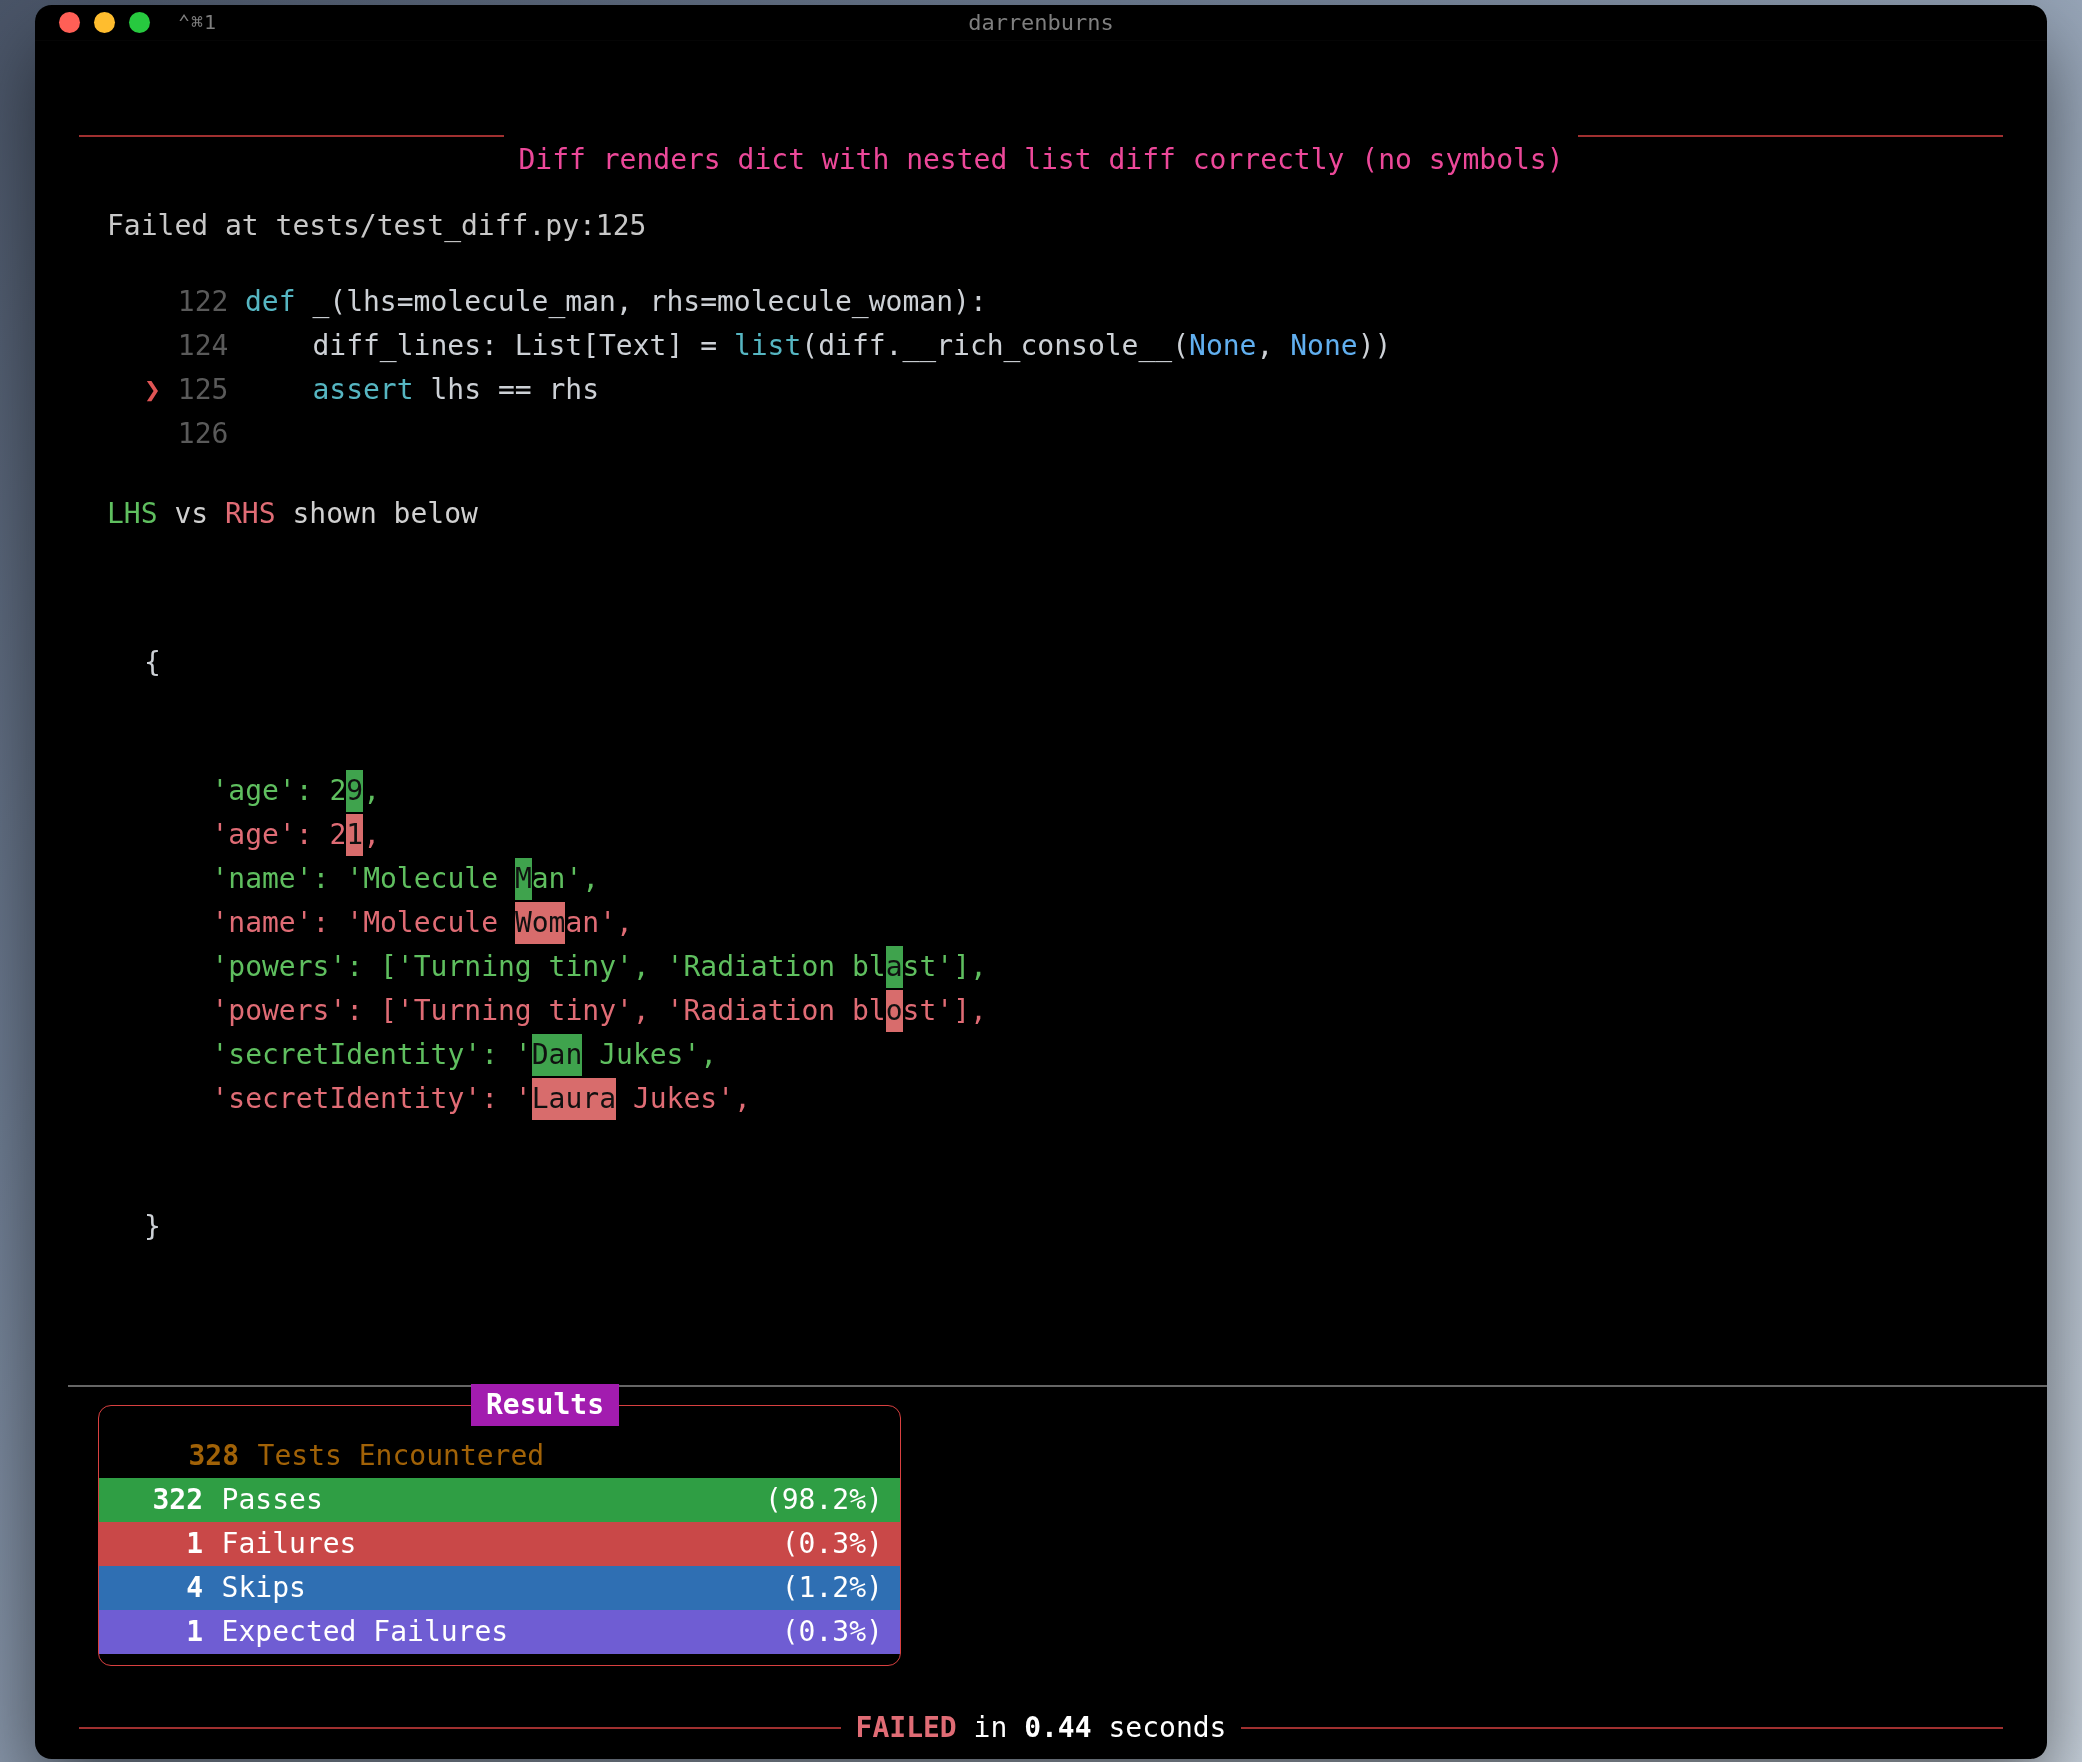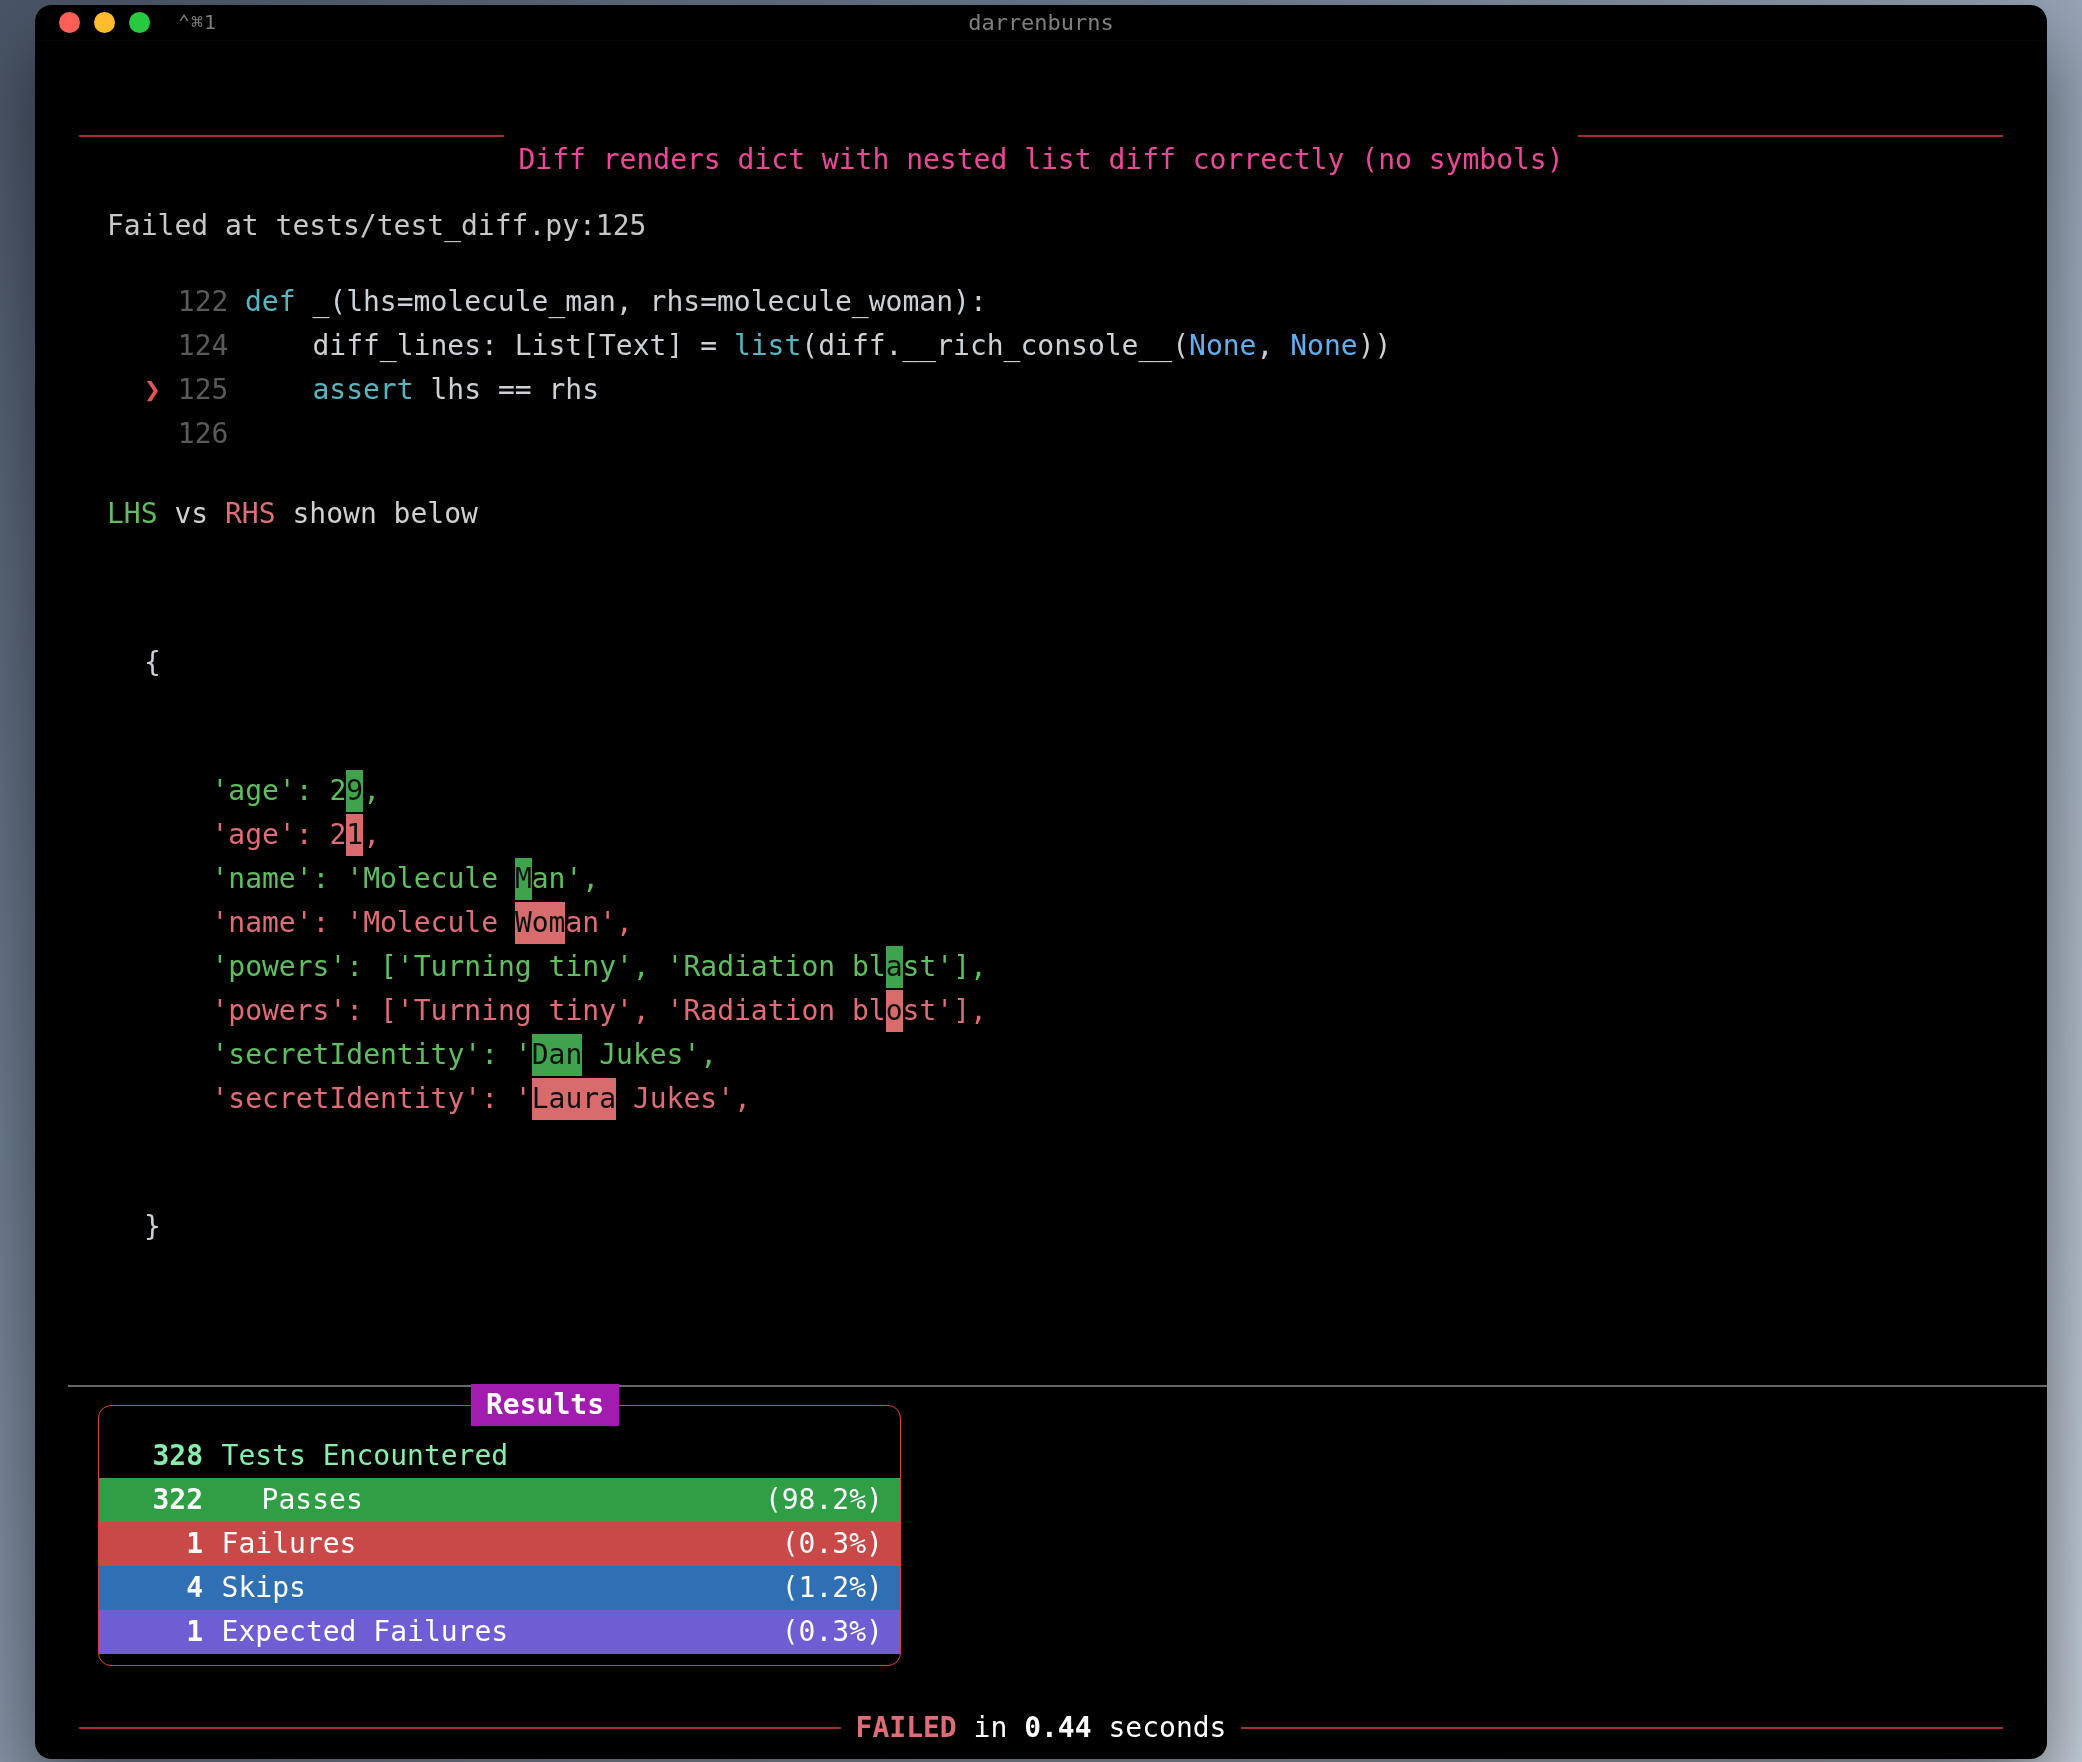--- a/index.html
+++ b/index.html
@@ -108,22 +108,22 @@
       content:''; flex:1; height:1.8px; background:transparent;
     }
     .results-title span {
       background:#a21caf; padding:0 14.8px; font-weight:bold; color:#fff;
       position:relative; left:46px;
     }
     .res-row { display: flex; align-items:center; height: 44px; padding: 0 16.6px; }
     .res-row .n { width: 88px; text-align: right; font-weight: bold; margin-right: 18.5px; }
     .res-row .lbl { flex:1; }
     .res-row .pct { }
-    .res-row.plainrow { color:#86efac; margin-top:28px;}
-    .res-row.passes { background:#2f9e44; color:#fff;gap:40px;}
+    .res-row.plainrow { color:#a16207; margin-top:28px;margin-left:36px;}
+    .res-row.passes { background:#2f9e44; color:#fff;}
     .res-row.fail   { background:#c94848; color:#fff;}
     .res-row.skips  { background:#2f6fb3; color:#fff;}
     .res-row.xfail  { background:#6f5dd3; color:#fff;}
 
     .final-rule { display:flex; align-items:center; margin: 41px 0 9.2px; }
     .final-rule::before, .final-rule::after { content:''; flex:1; height:1.8px; background:#a03030;}
     .final-rule .txt { padding:0 14.8px; color:#fff; }
     .final-rule .txt b { font-weight: bold; }
   </style>
 </head>

